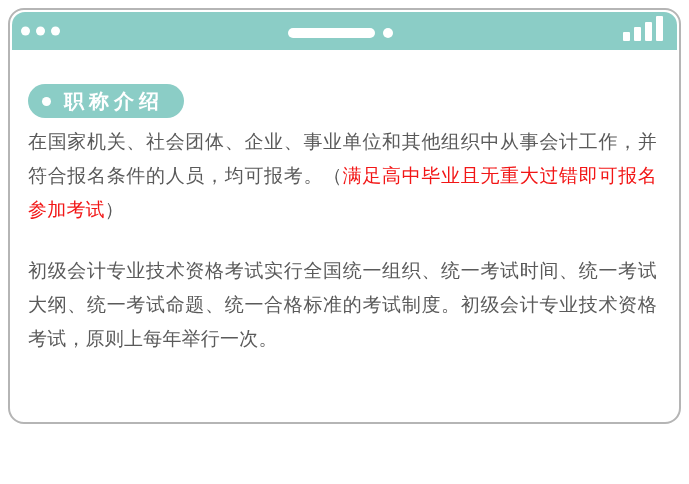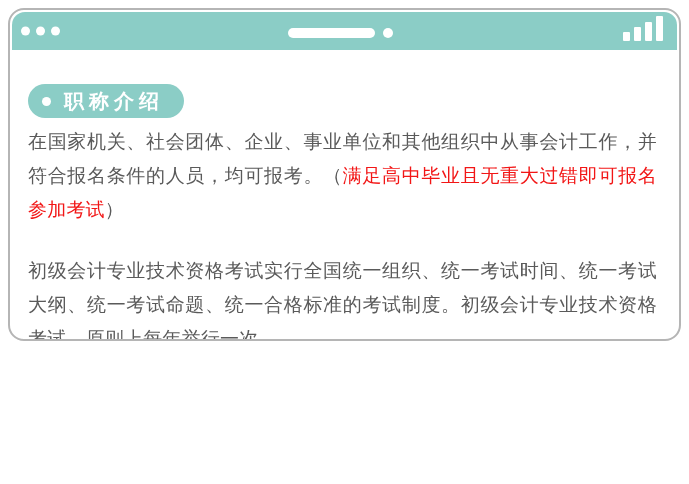--- a/index.html
+++ b/index.html
@@ -6,21 +6,21 @@
   html, body { width: 689px; height: 484px; }
   body {
     background: #ffffff;
     font-family: "Liberation Sans", sans-serif;
     position: relative;
     overflow: hidden;
   }
   .card {
     position: absolute;
     left: 8px; top: 8px;
-    width: 673px; height: 333px;
+    width: 673px; height: 416px;
     background: #ffffff;
     border: 2px solid #b5b5b5;
     border-radius: 16px;
     overflow: hidden;
   }
   .titlebar {
     position: relative;
     margin: 2px 2px 0 2px;
     height: 38px;
     background: #8bcdc6;

